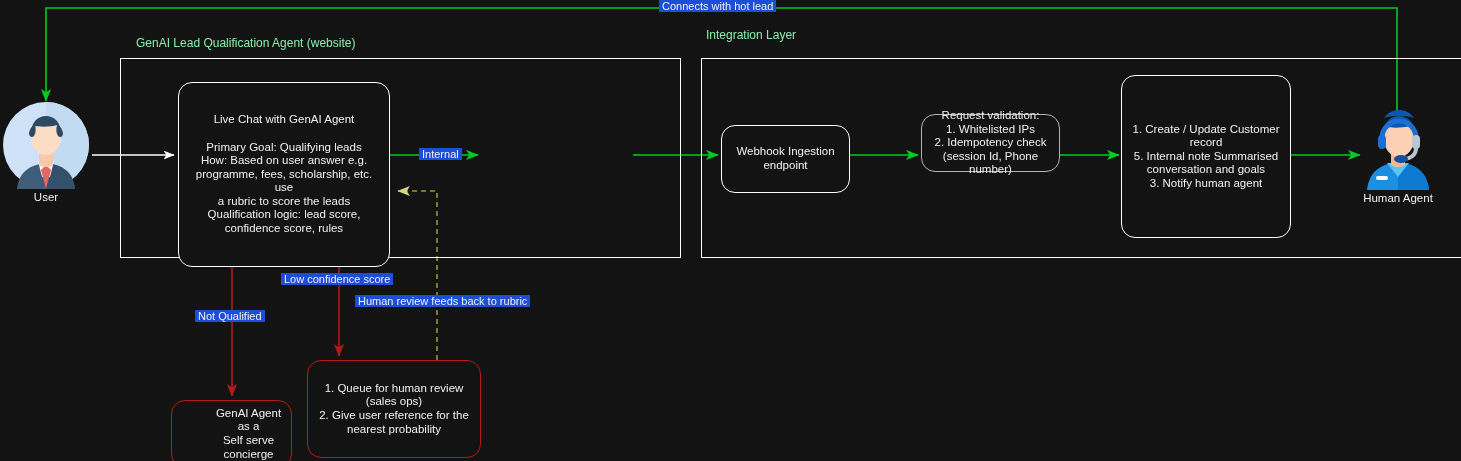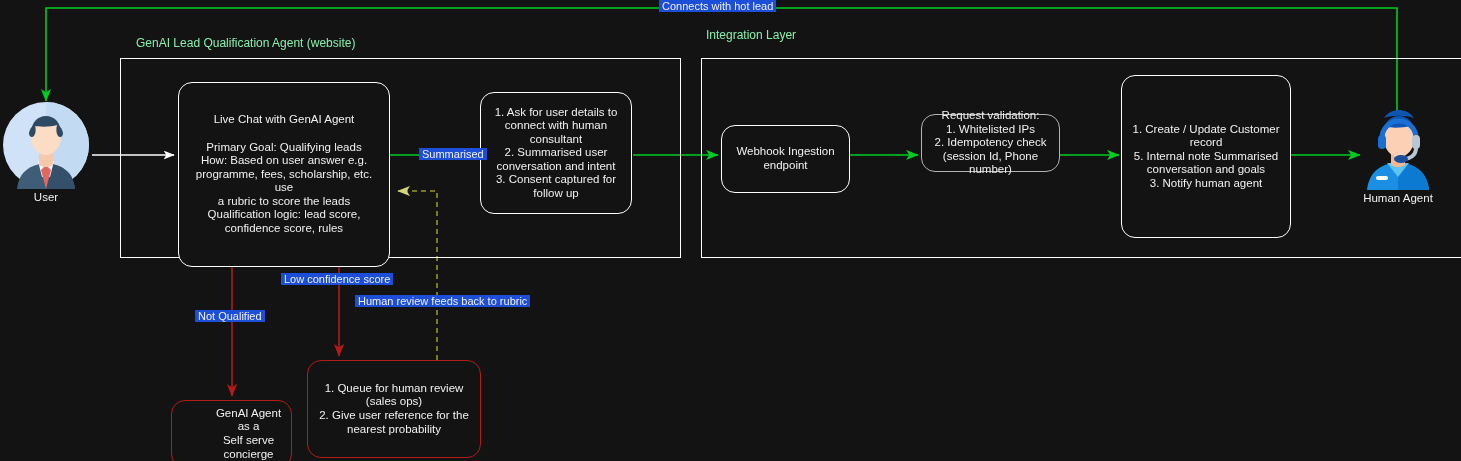--- a/index.html
+++ b/index.html
@@ -130,27 +130,20 @@
 
   <div class="node rbox" style="left:178px; top:82px; width:212px; height:185px;">Live Chat with GenAI Agent
 
 Primary Goal: Qualifying leads
 How: Based on user answer e.g.
 programme, fees, scholarship, etc. use
 a rubric to score the leads
 Qualification logic: lead score,
 confidence score, rules</div>
 
-  <div class="node rbox" style="left:480px; top:92px; width:152px; height:122px;">1. Ask for user details to
-connect with human
-consultant
-2. Summarised user
-conversation and intent
-3. Consent captured for
-follow up</div>
 
   <div class="node rbox" style="left:721px; top:125px; width:129px; height:68px;">Webhook Ingestion
 endpoint</div>
 
   <div class="node rbox gray" style="left:921px; top:114px; width:139px; height:58px;">Request validation:
 1. Whitelisted IPs
 2. Idempotency check
 (session Id, Phone
 number)</div>
 
@@ -163,21 +156,21 @@
   <div class="node rbox red" style="left:171px; top:400px; width:121px; height:68px;padding-left:40px;">GenAI Agent as a
 Self serve concierge</div>
 
   <div class="node rbox red" style="left:307px; top:360px; width:174px; height:98px;">1. Queue for human review
 (sales ops)
 2. Give user reference for the
 nearest probability</div>
 
   <div class="edge-label" style="left:659px; top:0px;">Connects with hot lead</div>
 
-  <div class="edge-label" style="left:419px; top:148px;">Summarised</div>
+  <div class="edge-label" style="left:419px; top:148px;">Internal</div>
 
   <div class="edge-label" style="left:195px; top:310px;">Not Qualified</div>
 
   <div class="edge-label" style="left:281px; top:273px;">Low confidence score</div>
 
   <div class="edge-label" style="left:355px; top:295px;">Human review feeds back to rubric</div>
 
   <div class="actor" style="left:0px; top:101px;">
     <svg class="avatar-svg" width="88" height="88" viewBox="0 0 88 88">
       <circle cx="44" cy="44" r="43" fill="#cfe2f7"></circle>

